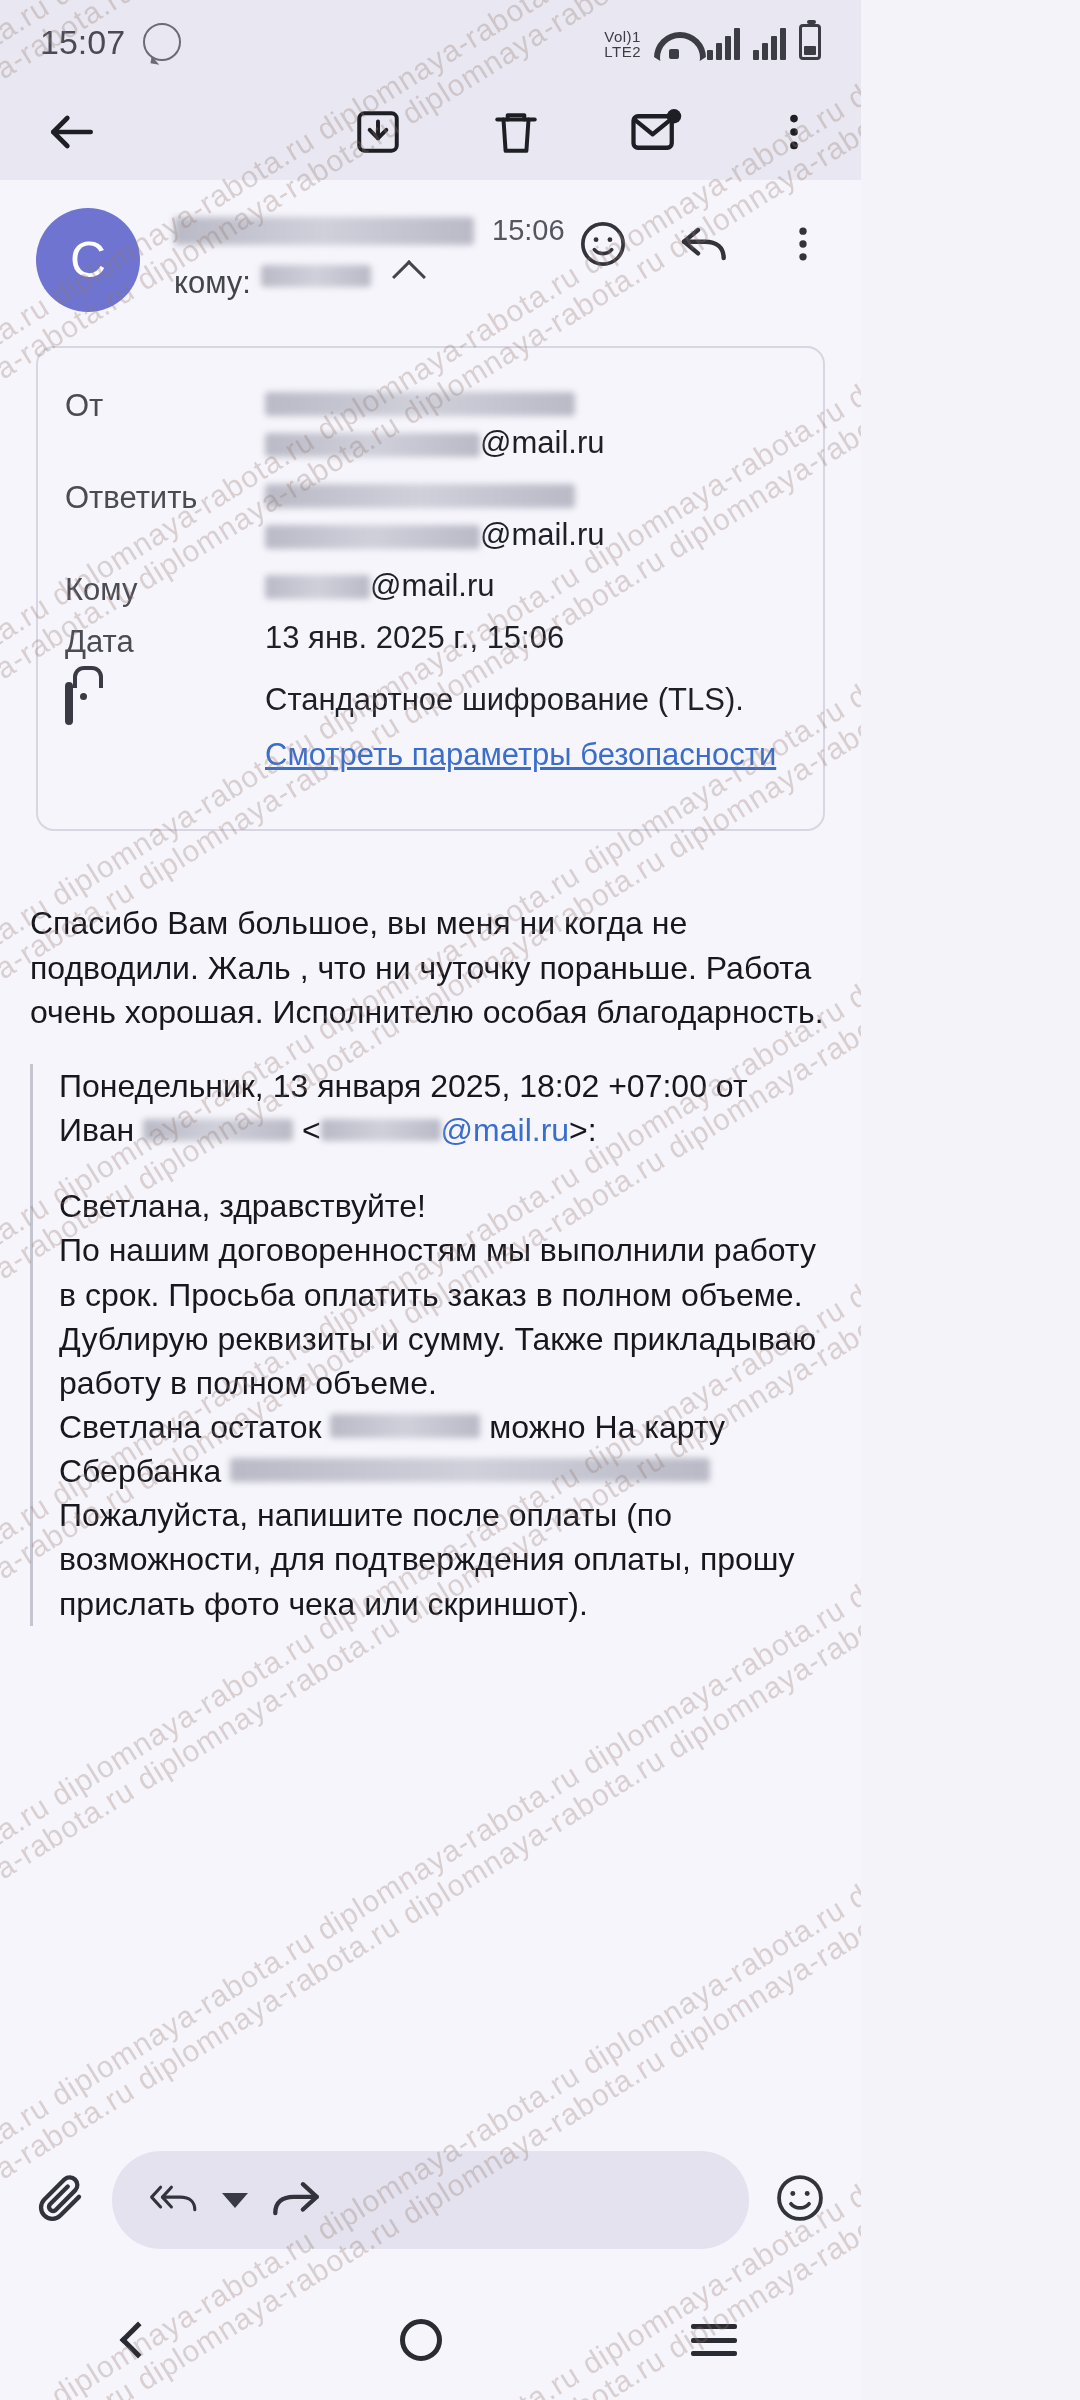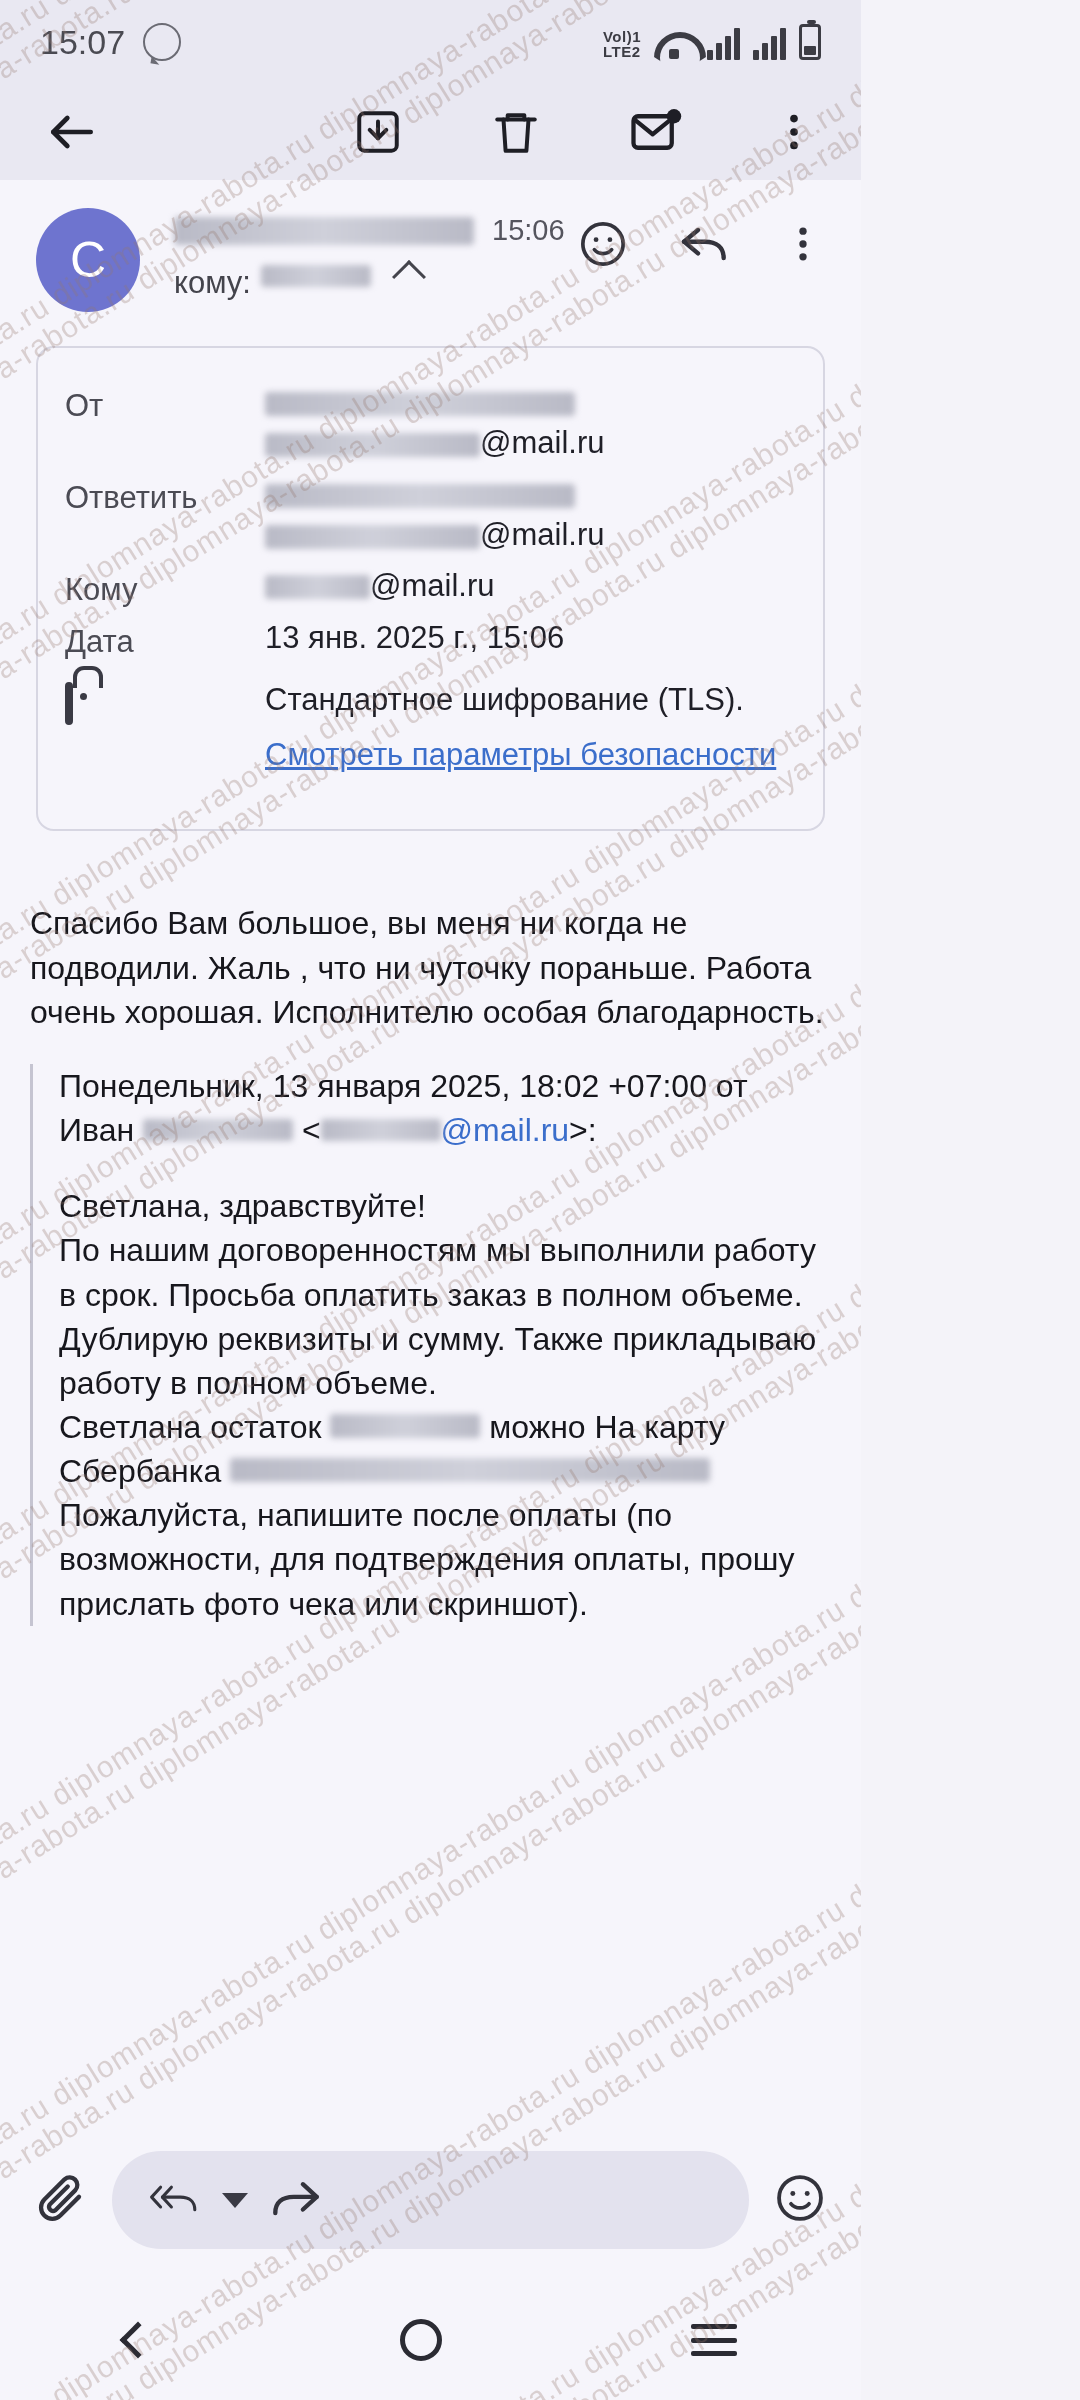--- a/index.html
+++ b/index.html
@@ -73,21 +73,21 @@
     margin-left: auto;
     display: flex;
     align-items: flex-end;
     gap: 13px;
   }
   .volte {
     font-size: 15px;
     line-height: 1.05;
     color: #3c3c44;
     text-align: left;
-    font-weight: 700;
+    font-weight: 400;
     letter-spacing: .5px;
   }
   .wifi {
     width: 40px; height: 32px;
     position: relative;
   }
   .wifi::before {
     content: "";
     position: absolute;
     left: 0; top: 4px;

